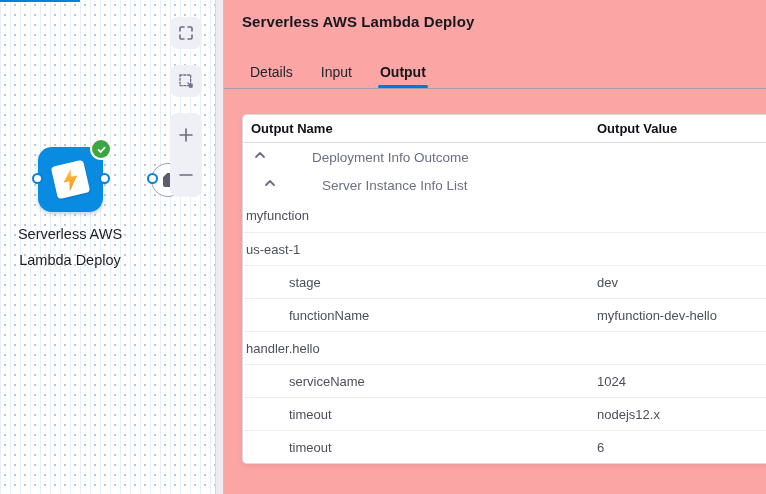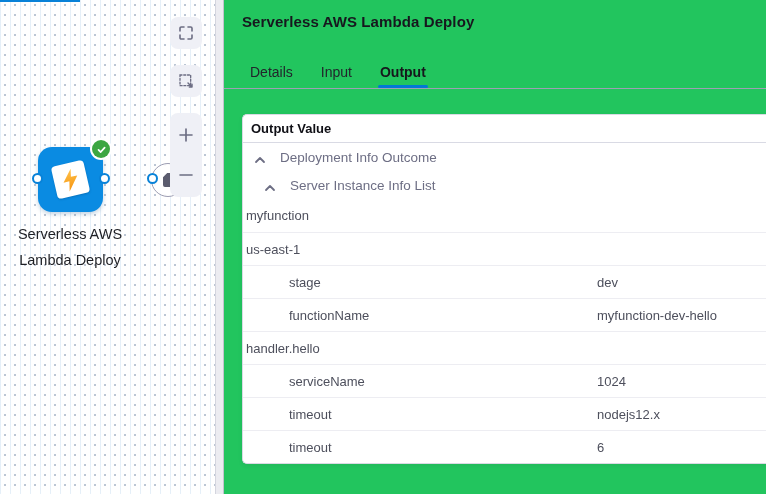--- a/index.html
+++ b/index.html
@@ -50,21 +50,21 @@
     display:flex; flex-direction:column; align-items:center; justify-content:space-evenly; }
   .zbtn { width:32px; height:38px; border:none; background:transparent; cursor:pointer;
     display:flex; align-items:center; justify-content:center; }
 
   
   .gutter { position:absolute; left:215px; top:0; width:9px; height:494px;
     background:#ECECF1; border-left:1px solid #D4D5DE; border-right:1px solid #C2C3CE;
     cursor:col-resize; }
 
   
-  .panel { position:absolute; left:224px; top:0; width:542px; height:494px; background:#22c55e; }
+  .panel { position:absolute; left:224px; top:0; width:542px; height:494px; background:#fca5a5; }
   .panel-title { position:absolute; left:18px; top:13px; font-size:15px; font-weight:bold;
     color:#17171E; letter-spacing:0.1px; }
 
   .tabs { position:absolute; left:0; top:55px; width:100%; height:34px;
     border-bottom:1px solid #9EA0B4; display:flex; gap:28px; padding-left:26px; }
   .tab { position:relative; display:flex; align-items:center; font-size:14px;
     color:#22262C; cursor:pointer; }
   .tab.active { font-weight:bold; color:#16171C; }
   .tab.active::after { content:""; position:absolute; left:-2px; right:-2px; bottom:0;
     height:3px; background:#0278D5; border-radius:2px; }
@@ -74,21 +74,21 @@
     border-radius:5px 0 0 5px; box-shadow:0 2px 4px rgba(40,41,61,0.08); overflow:hidden; }
   .thead { display:grid; grid-template-columns:351px 1fr; height:28px; align-items:center;
     border-bottom:1px solid #D9DAE4; }
   .th { font-size:13px; font-weight:bold; color:#101016; padding-left:8px; }
   .th + .th { padding-left:3px; }
 
   .row { display:grid; grid-template-columns:351px 1fr; align-items:center; }
   .row-group { height:28px; cursor:pointer; }
   .row-data  { height:33px; }
   .row-data + .row-data { border-top:1px solid #EDEDF2; }
-  .cell.name { display:flex; align-items:flex-end; }
+  .cell.name { display:flex; align-items:flex-start;gap:32px; }
   .row-group.lvl1 .cell.name { padding-left:11px; }
   .row-group.lvl2 .cell.name { padding-left:21px; }
   .chev { display:flex; align-items:center; justify-content:center; width:12px; }
   .glabel { margin-left:14px; font-size:13.5px; color:#6D6E84; }
   .key { padding-left:46px; font-size:13px; color:#4D4F5C; }
   .val { padding-left:3px; font-size:13px; color:#4D4F5C; }
 </style>
 </head>
 <body>
 
@@ -165,20 +165,21 @@
     <div class="panel-title">Serverless AWS Lambda Deploy</div>
 
     <div class="tabs">
         <div class="tab">Details</div>
         <div class="tab">Input</div>
         <div class="tab active">Output</div>
       </div>
 
     <div class="card">
       <div class="thead">
+        <div class="th">Output Name</div>
         <div class="th">Output Value</div>
       </div>
       <div class="tbody">
           <div class="row row-group lvl1">
             <div class="cell name">
               <span class="chev">
                 <svg width="12" height="10" viewBox="0 0 12 10" fill="none" stroke="#6D6E84" stroke-width="1.8" stroke-linecap="round" stroke-linejoin="round">
                   <path d="M2 7 L6 3 L10 7"></path>
                 </svg>
               </span>

